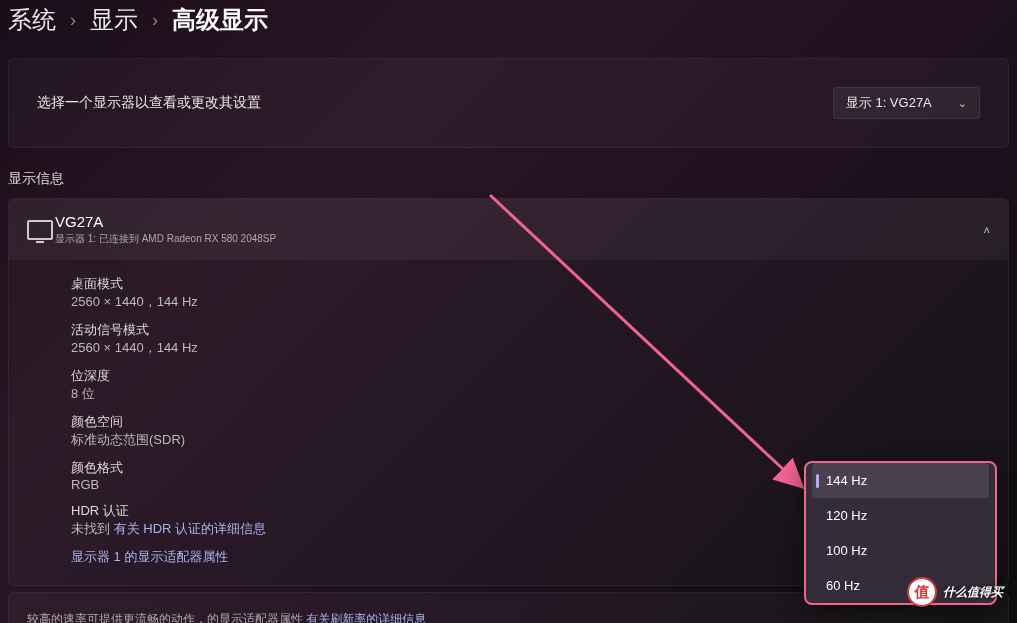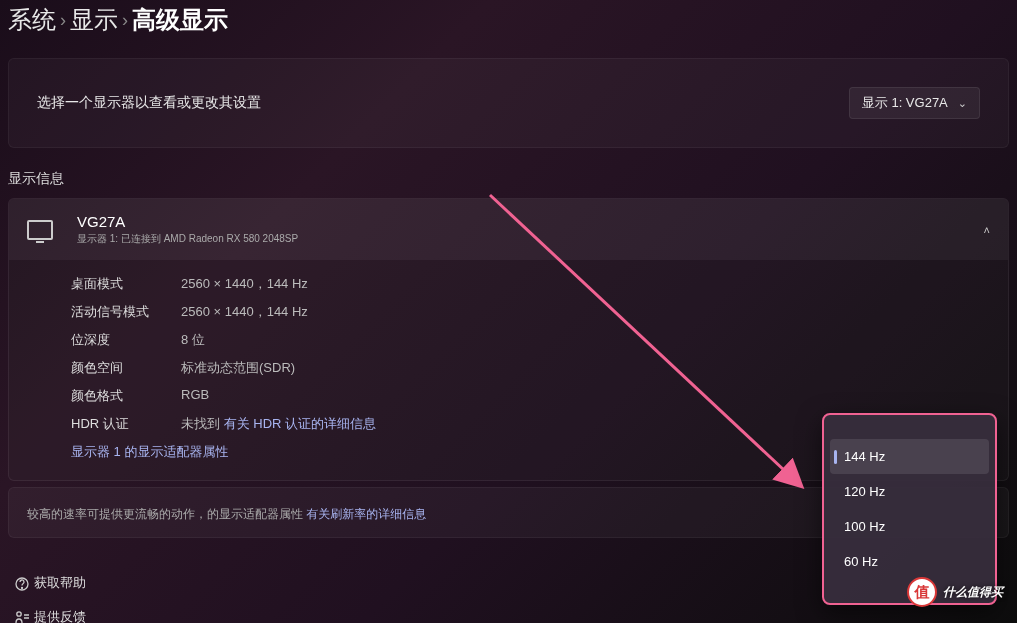--- a/index.html
+++ b/index.html
@@ -12,21 +12,21 @@
       width: 1017px;
       height: 623px;
       background: linear-gradient(135deg, #1a0d1a 0%, #2a1525 30%, #201020 60%, #0d0d0d 100%);
       color: #e8e8e8;
       overflow: hidden;
       position: relative;
     }
     .breadcrumb {
       display: flex;
       align-items: center;
-      gap: 4px;
+      gap: 14px;
       padding: 4px 0 14px 8px;
       font-size: 24px;
     }
     .breadcrumb .crumb {
       cursor: pointer;
       color: #e8e8e8;
     }
     .breadcrumb .sep {
       color: #888;
       font-size: 18px;
@@ -46,21 +46,21 @@
       display: flex;
       align-items: center;
       justify-content: space-between;
     }
     .selector-label {
       font-size: 14px;
     }
     .display-dropdown {
       display: flex;
       align-items: center;
-      gap: 10px;
+      gap: 26px;
       padding: 6px 12px;
       background: rgba(255,255,255,0.06);
       border: 1px solid rgba(255,255,255,0.08);
       border-radius: 4px;
       font-size: 13px;
       cursor: pointer;
     }
     .chevron {
       font-size: 11px;
       color: #ccc;
@@ -75,21 +75,21 @@
       margin: 0 8px;
       background: rgba(255,255,255,0.04);
       border: 1px solid rgba(255,255,255,0.05);
       border-radius: 6px;
       overflow: hidden;
     }
     .card-header {
       display: flex;
       align-items: center;
       padding: 14px 18px;
-      gap: 24px;
+      gap: 2px;
       cursor: pointer;
       background: rgba(255,255,255,0.03);
     }
     .monitor-icon {
       width: 26px;
       height: 20px;
       border: 2px solid #ccc;
       border-radius: 2px;
       position: relative;
     }
@@ -115,20 +115,21 @@
       margin-top: 2px;
     }
     .card-body {
       padding: 10px 62px 14px 62px;
       background: rgba(0,0,0,0.1);
     }
     .info-row {
       display: flex;
       padding: 5px 0;
       font-size: 13px;
+      flex-direction: column;
     }
     .info-label {
       width: 110px;
       color: #ddd;
     }
     .info-value {
       color: #bbb;
     }
     .link {
       color: #a8b4f0;
@@ -168,25 +169,25 @@
       width: 16px;
       height: 16px;
       display: flex;
       align-items: center;
       justify-content: center;
     }
     .dropdown-menu {
       position: absolute;
       right: 20px;
       bottom: 18px;
-      width: 175px;
+      width: 193px;
       background: rgba(55,45,60,0.95);
       border: 2px solid #f06292;
       border-radius: 8px;
-      padding: 24px 6px;
+      padding: 0 6px;
       box-shadow: 0 8px 24px rgba(0,0,0,0.5);
     }
     .dropdown-item {
       padding: 10px 14px;
       font-size: 13px;
       color: #fff;
       border-radius: 4px;
       cursor: pointer;
       position: relative;
     }

